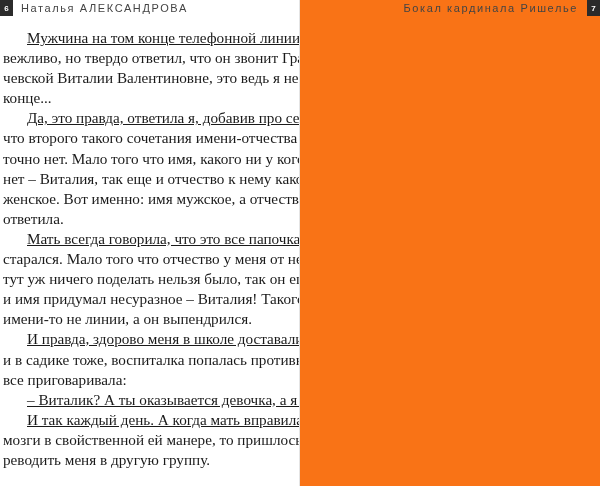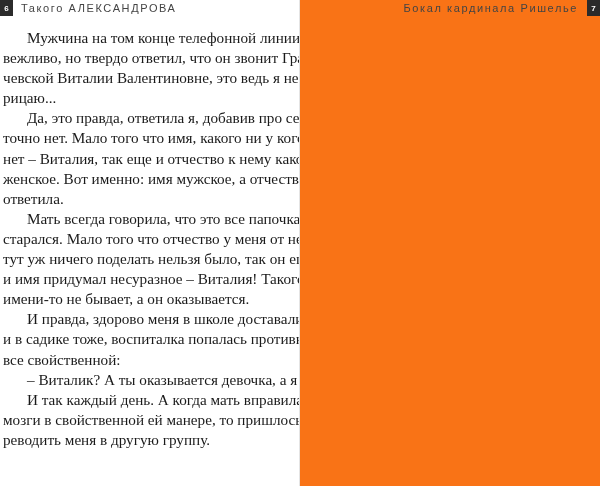--- a/index.html
+++ b/index.html
@@ -15,48 +15,49 @@
     .header { position: absolute; top: 0; height: 16px; display: flex; align-items: center; font-family: "Liberation Sans", sans-serif; font-size: 11px; letter-spacing: 1.6px; color: #444; white-space: nowrap; }
     .header-left { left: 0; }
     .header-right { right: 0; }
     .pagenum { display: inline-flex; align-items: center; justify-content: center; width: 13px; height: 16px; background: #2b2b2b; color: #fff; font-family: "Liberation Sans", sans-serif; font-size: 8px; font-weight: bold; letter-spacing: 0; }
     .header-left .pagenum { margin-right: 8px; }
     .header-right .pagenum { margin-left: 9px; }
     .text { position: absolute; font-size: 15.2px; line-height: 20.1px; }
     .text-left { left: 3px; top: 28px; width: 256px; }
     .line { display: block; white-space: nowrap; text-align: justify; text-align-last: justify; height: 20.1px; overflow: visible; }
     .line.last { text-align-last: left; }
-    .line.indent { padding-left: 24px; }
+    .line.indent { padding-left: 24px; text-decoration: underline; }
   </style>
 </head>
 <body>
 
 <div class="page page-left">
   <div class="header header-left">
     <span class="pagenum">6</span>
-    <span>Такого АЛЕКСАНДРОВА</span>
+    <span>Наталья АЛЕКСАНДРОВА</span>
   </div>
   <div class="text text-left" id="left-body">
       <span class="line indent">Мужчина на том конце телефонной линии</span>
       <span class="line">вежливо, но твердо ответил, что он звонит Гра-</span>
       <span class="line">чевской Виталии Валентиновне, это ведь я не от-</span>
-      <span class="line last">рицаю...</span>
+      <span class="line last">конце...</span>
       <span class="line indent">Да, это правда, ответила я, добавив про себя,</span>
+      <span class="line">что второго такого сочетания имени-отчества</span>
       <span class="line">точно нет. Мало того что имя, какого ни у кого</span>
       <span class="line">нет – Виталия, так еще и отчество к нему какое-то</span>
       <span class="line">женское. Вот именно: имя мужское, а отчество –</span>
       <span class="line last">ответила.</span>
       <span class="line indent">Мать всегда говорила, что это все папочка по-</span>
       <span class="line">старался. Мало того что отчество у меня от него,</span>
       <span class="line">тут уж ничего поделать нельзя было, так он еще</span>
       <span class="line">и имя придумал несуразное – Виталия! Такого</span>
-      <span class="line last">имени-то не бывает, а он оказывается.</span>
+      <span class="line last">имени-то не линии, а он выпендрился.</span>
       <span class="line indent">И правда, здорово меня в школе доставали, да</span>
       <span class="line">и в садике тоже, воспиталка попалась противная,</span>
-      <span class="line last">все свойственной:</span>
+      <span class="line last">все приговаривала:</span>
       <span class="line indent">– Виталик? А ты оказывается девочка, а я ду-</span>
       <span class="line indent">И так каждый день. А когда мать вправила ей</span>
       <span class="line">мозги в свойственной ей манере, то пришлось пе-</span>
       <span class="line last">реводить меня в другую группу.</span>
     </div>
 </div>
 
 <div class="gutter"></div>
 
 <div class="page page-right">

